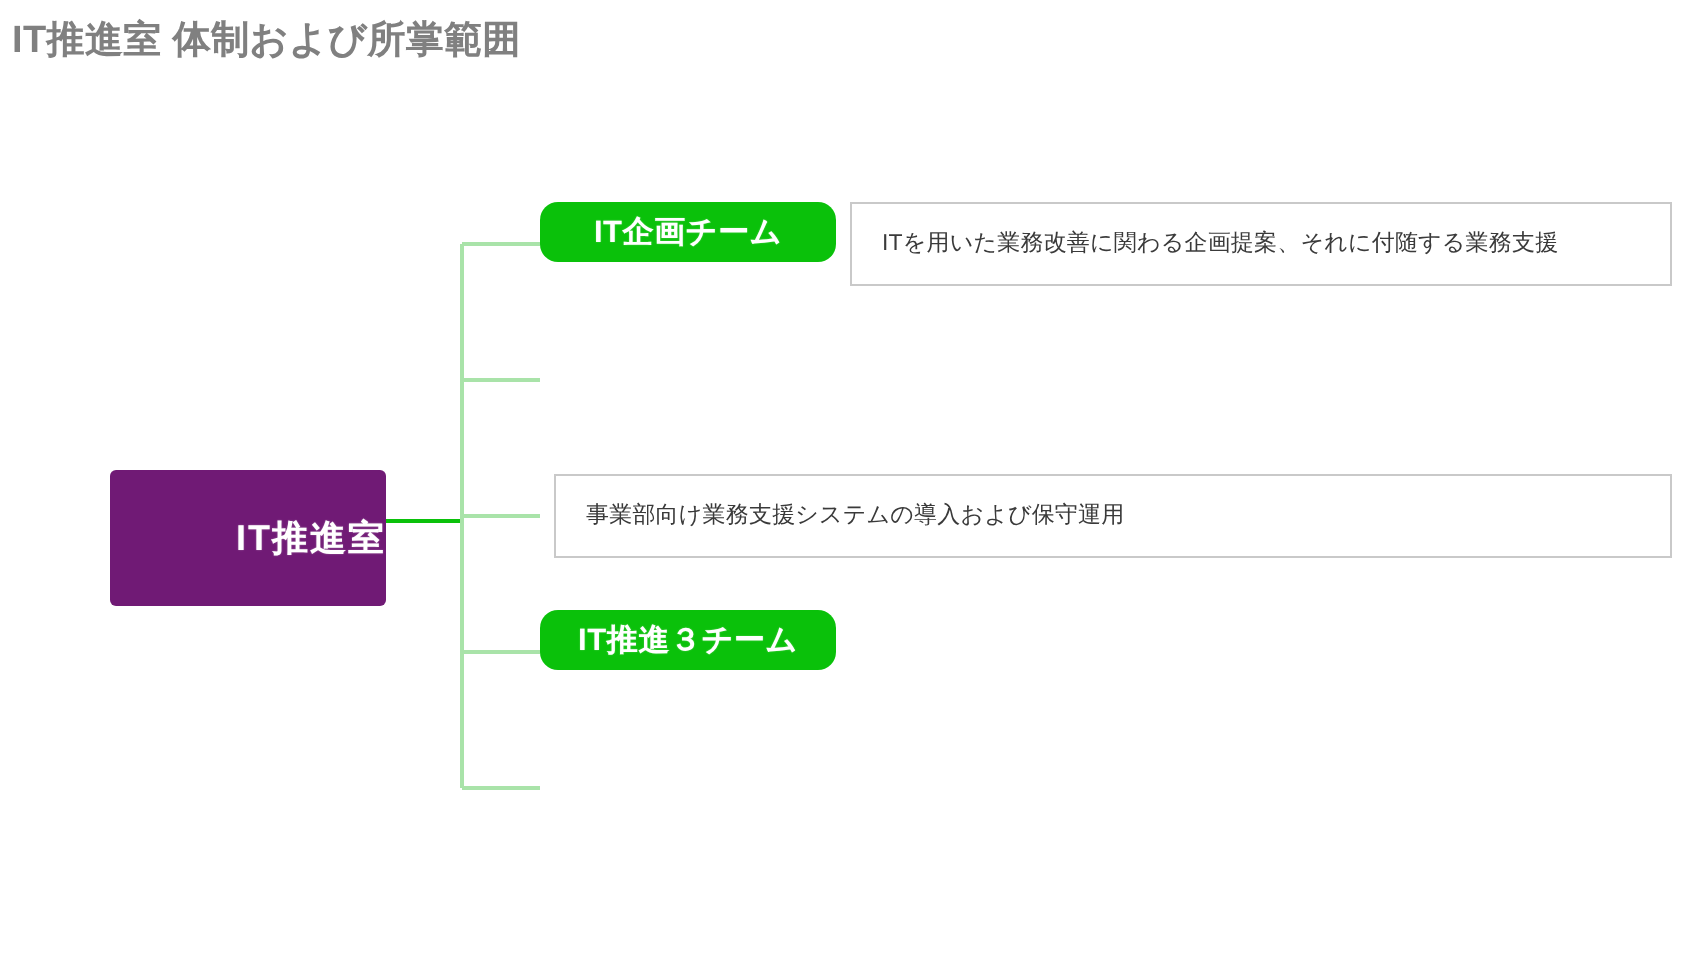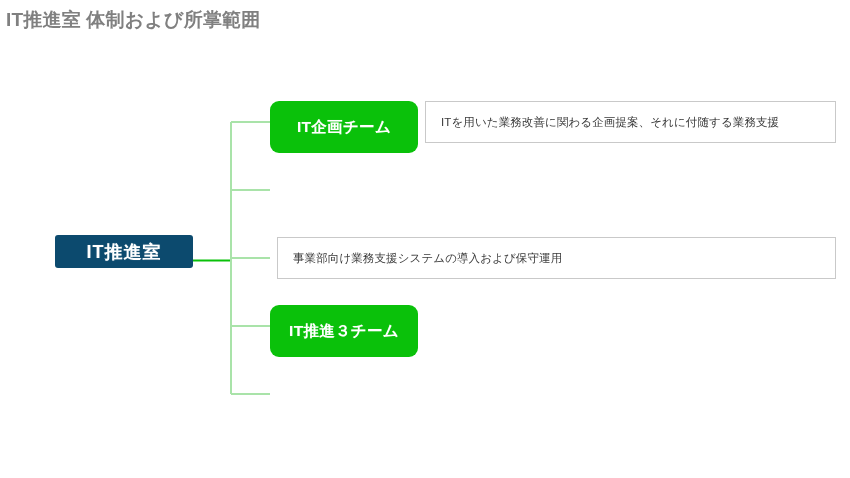--- a/index.html
+++ b/index.html
@@ -46,47 +46,47 @@
     height: 478px;
     pointer-events: none;
   }
 
   
   #root-node {
     position: absolute;
     left: 55px;
     top: 235px;
     width: 138px;
-    height: 33px;
-    background: #0c4a6e;
+    height: 68px;
+    background: #701a75;
     border-radius: 3px;
     display: flex;
     align-items: center;
-    justify-content: center;
+    justify-content: flex-end;
   }
   #root-node .node-label {
     color: #ffffff;
     font-size: 18px;
     font-weight: bold;
     letter-spacing: 1px;
     text-shadow: 0 0 1px rgba(255,255,255,0.35);
   }
 
   
   .org-row {
     position: absolute;
     left: 270px;
     width: 566px;
     height: 42px;
     display: flex;
     align-items: stretch;
   }
   .team-box {
     width: 148px;
-    height: 52px;
+    height: 30px;
     background: #0ac10a;
     border-radius: 9px;
     display: flex;
     align-items: center;
     justify-content: center;
     flex: 0 0 auto;
     box-sizing: border-box;
   }
   .team-label {
     color: #ffffff;

